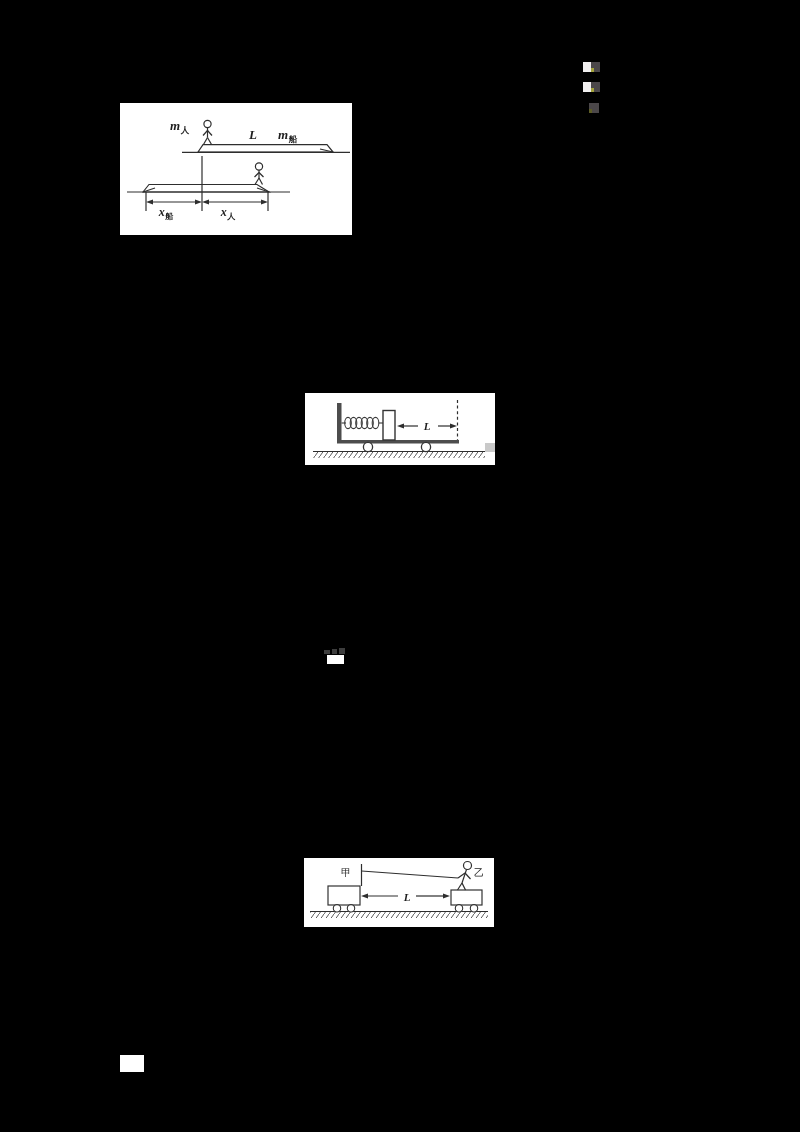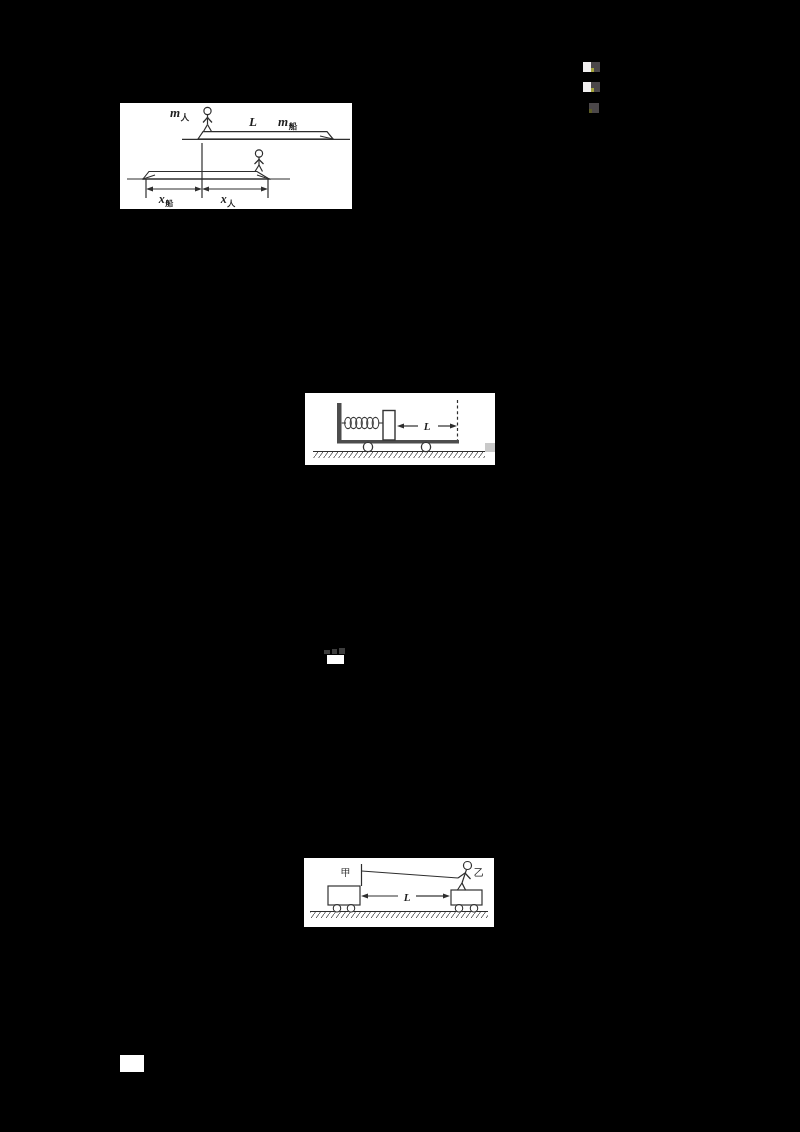--- a/index.html
+++ b/index.html
@@ -1,19 +1,19 @@
 <!DOCTYPE html>
 <html><head>
 <meta charset="utf-8">
 <style>
   html,body{margin:0;padding:0;background:#000;}
   .page{position:relative;width:800px;height:1132px;background:#000;overflow:hidden;
         font-family:"Liberation Sans",sans-serif;}
   .panel{position:absolute;background:#fff;}
-  .fig-boat{left:120px;top:103px;width:232px;height:106px;}
+  .fig-boat{left:120px;top:103px;width:232px;height:132px;}
   .fig-spring{left:305px;top:393px;width:190px;height:72px;}
   .fig-carts{left:304px;top:858px;width:190px;height:69px;}
   .panel svg{display:block;width:100%;height:100%;}
   .ink{stroke:#2e2e2e;fill:none;stroke-width:1.2;}
   .lbl{font-family:"Liberation Serif",serif;font-style:italic;font-weight:bold;
        fill:#1e1e1e;}
   .sub{font-family:"Liberation Sans",sans-serif;font-style:normal;font-weight:bold;}
   .cjk{font-family:"Liberation Sans",sans-serif;font-style:normal;fill:#1e1e1e;}
   .sq{position:absolute;}
   .sq-light{background:#f1efef;}

